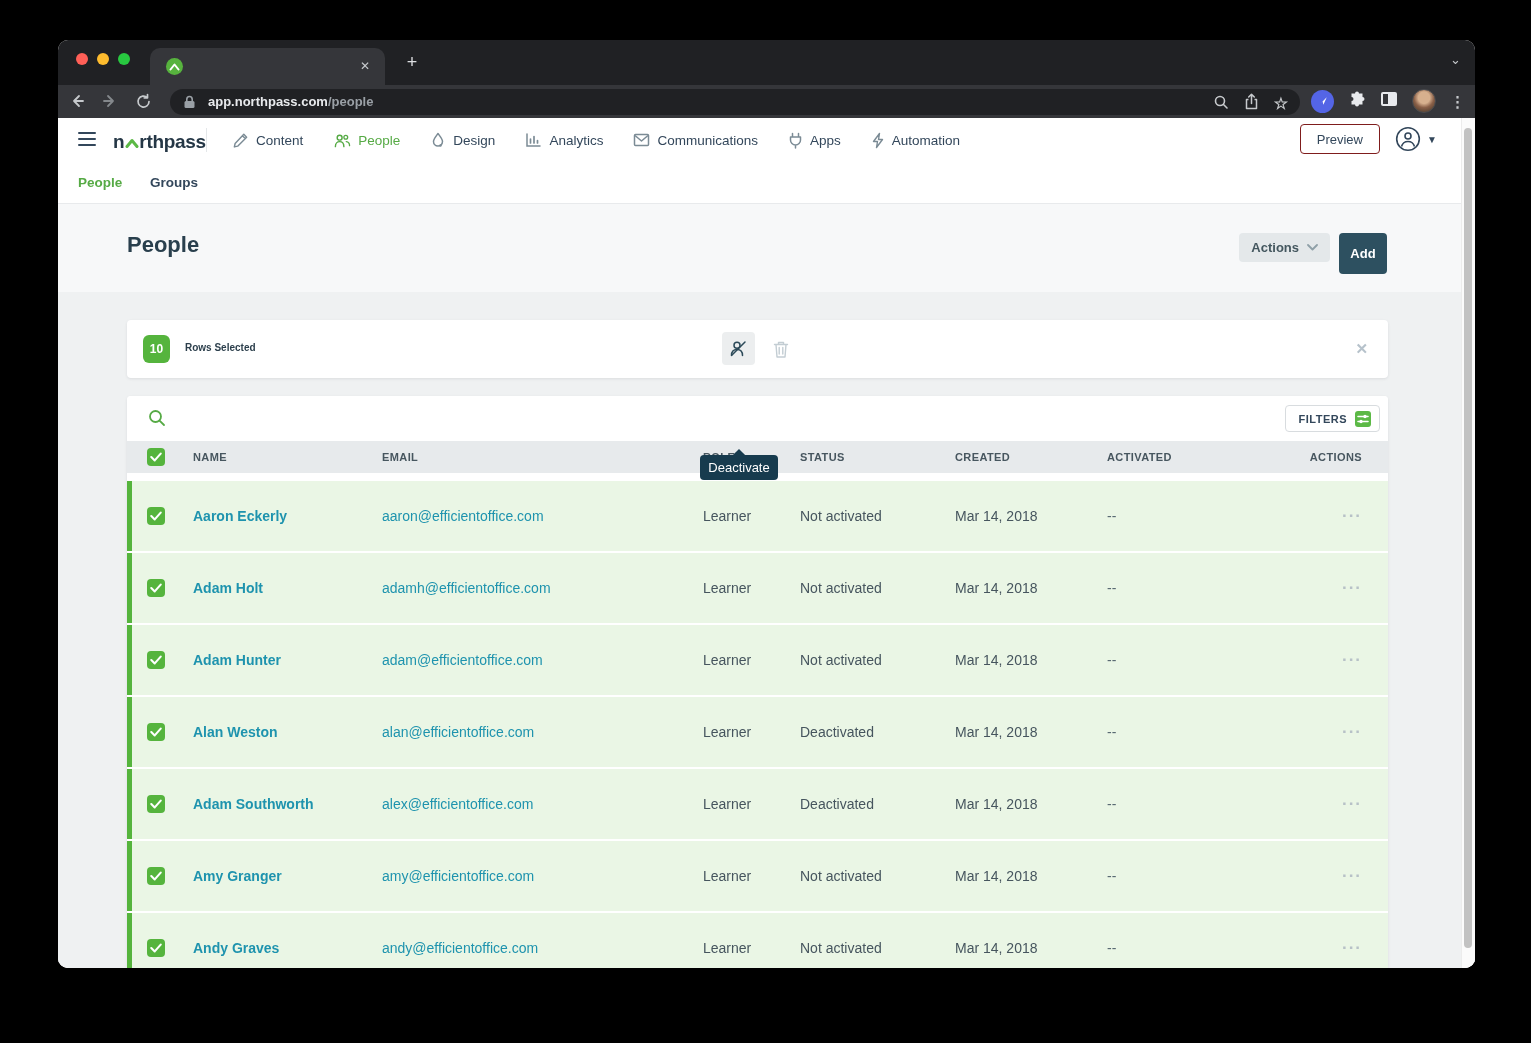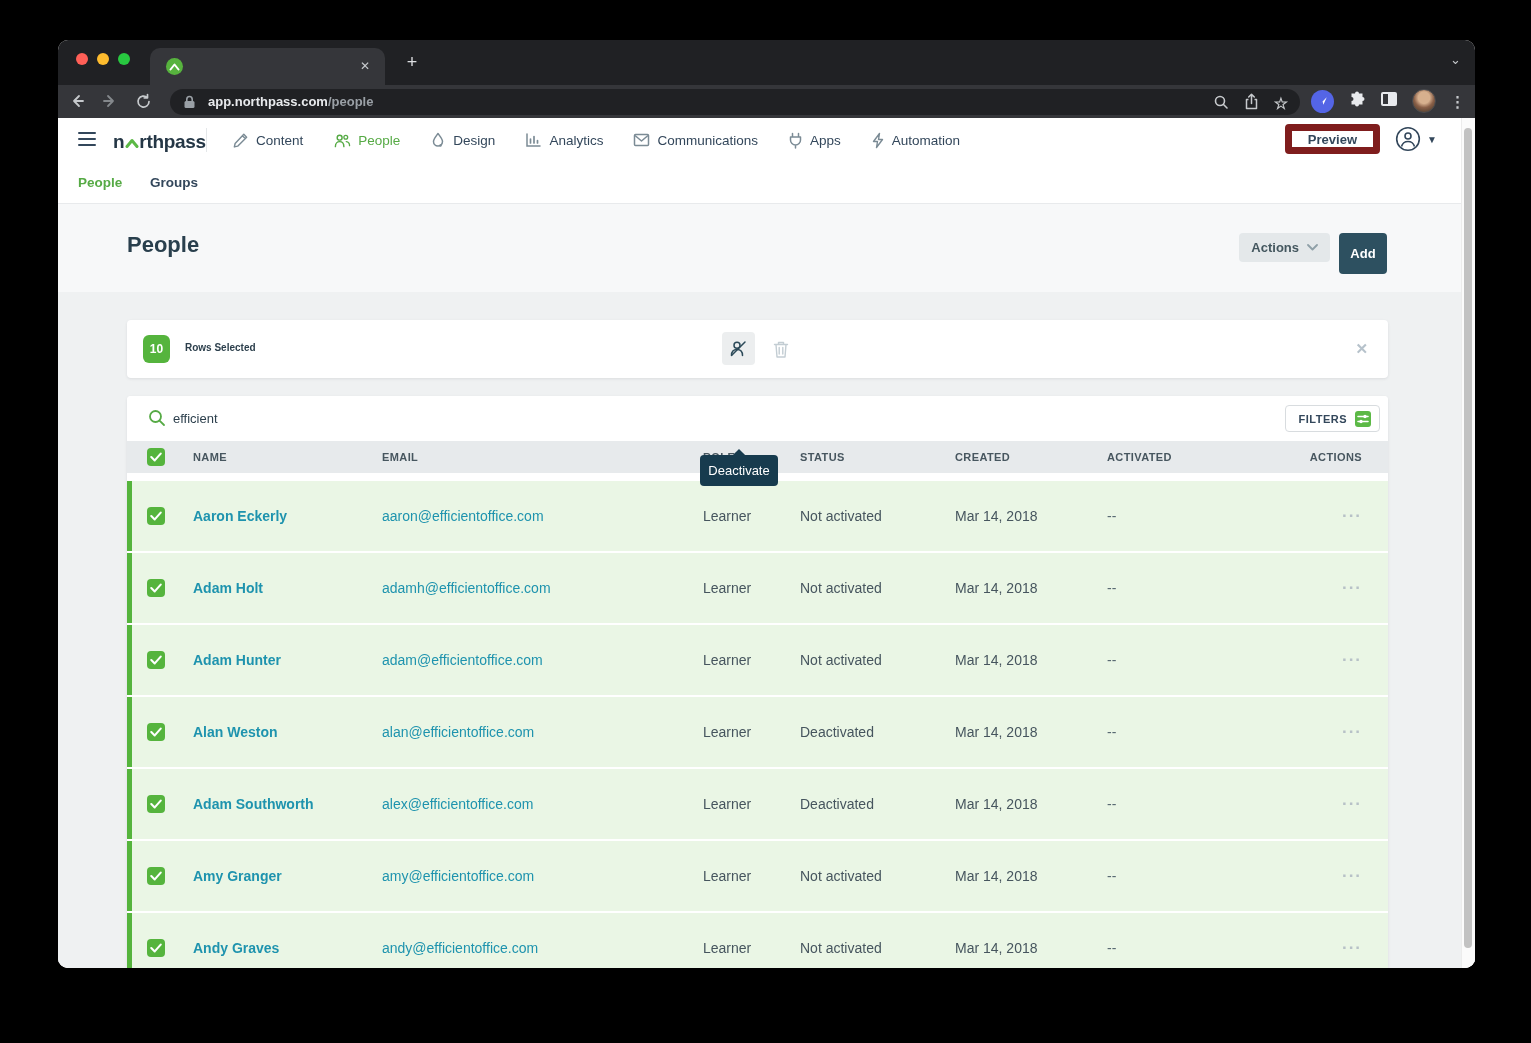--- a/index.html
+++ b/index.html
@@ -44,22 +44,22 @@
 
   .app-header { position:absolute; left:0; top:0; width:100%; height:44px; background:#fff; }
   .hamburger { position:absolute; left:20px; top:14px; width:18px; height:14px; }
   .hamburger span { display:block; height:2px; background:#33475b; border-radius:1px; margin-bottom:4px; }
   .logo { position:absolute; left:55px; top:11px; font-size:19px; font-weight:700; color:#253746; letter-spacing:-0.3px; display:flex; align-items:center; }
   .logo-mark { display:inline-block; margin:3px 0.5px 0 0.5px; }
   .hdr-divider { position:absolute; left:148px; top:10px; width:1px; height:24px; background:#e4e7e9; }
   .main-nav { position:absolute; left:174px; top:0; height:44px; display:flex; align-items:center; gap:30px; }
   .nav-item { display:flex; align-items:center; gap:7px; font-size:13.5px; font-weight:500; color:#33475b; cursor:pointer; white-space:nowrap; }
   .nav-item.active { color:#56aa45; }
-  .preview-btn { position:absolute; right:95px; top:6px; height:30px; padding:0 16px; border:7px solid #7f1d1d; border-radius:4px;
-                 background:#fff; font-size:13px; font-weight:700; color:#33475b; display:flex; align-items:center; }
+  .preview-btn { position:absolute; right:95px; top:6px; height:30px; padding:0 16px; border:1px solid #7f1d1d; border-radius:4px;
+                 background:#fff; font-size:13px; font-weight:400; color:#33475b; display:flex; align-items:center; }
   .account { position:absolute; right:38px; top:8px; display:flex; align-items:center; gap:6px; }
   .account-caret { color:#33475b; font-size:10px; }
 
   .subnav { position:absolute; left:0; top:44px; width:100%; height:42px; background:#fff; border-bottom:1px solid #e8eaec; }
   .subnav-item { position:absolute; top:13px; font-size:13.5px; font-weight:600; color:#33475b; cursor:pointer; }
   .subnav-item.active { color:#56aa45; }
 
   .page-head { position:absolute; left:0; top:86px; width:100%; height:88px; background:#f7f8f9; }
   .page-title { position:absolute; left:69px; top:28px; font-size:22px; font-weight:700; color:#293f4d; }
   .actions-btn { position:absolute; right:145px; top:29px; height:29px; padding:0 12px; background:#e4e8ea; border-radius:4px;
@@ -74,21 +74,21 @@
               box-shadow:0 1px 3px rgba(40,50,60,.10); }
   .sel-badge { position:absolute; left:16px; top:15px; width:27px; height:28px; background:#55b43d; border-radius:6px;
                color:#fff; font-size:12px; font-weight:700; display:flex; align-items:center; justify-content:center; }
   .sel-label { position:absolute; left:58px; top:22px; font-size:10px; font-weight:700; color:#2c3f4c; }
   .deact-btn { position:absolute; left:595px; top:12px; width:33px; height:33px; background:#eceeef; border-radius:4px;
                display:flex; align-items:center; justify-content:center; }
   .trash-btn { position:absolute; left:643px; top:18px; width:22px; height:22px; display:flex; align-items:center; justify-content:center; }
   .sel-close { position:absolute; right:20px; top:20px; color:#b6c2cb; font-size:15px; font-weight:700; }
 
   
-  .tooltip { position:absolute; left:642px; top:163px; width:78px; height:31px; background:#173b4e; border-radius:4px;
+  .tooltip { position:absolute; left:642px; top:163px; width:78px; height:25px; background:#173b4e; border-radius:4px;
              color:#fff; font-size:13px; display:flex; align-items:center; justify-content:center; z-index:5; }
   .tooltip::before { content:""; position:absolute; top:-4px; left:34px; width:10px; height:10px; background:#173b4e; transform:rotate(45deg); }
 
   
   .table-card { position:absolute; left:69px; top:104px; width:1261px; height:572px; background:#fff;
                 border-radius:4px 4px 0 0; box-shadow:0 1px 3px rgba(40,50,60,.10); overflow:hidden; }
   .search-row { position:absolute; left:0; top:0; width:100%; height:45px; background:#fff; }
   .search-ic { position:absolute; left:21px; top:13px; }
   .search-input { position:absolute; left:46px; top:0; width:600px; height:45px; border:none; outline:none;
                   font-size:13px; color:#2c3f4c; background:transparent; font-family:"Liberation Sans", sans-serif; }
@@ -322,21 +322,20 @@
       <div class="tooltip">Deactivate</div>
 
       <div class="table-card">
         <div class="search-row">
           <span class="search-ic">
             <svg width="18" height="18" viewBox="0 0 18 18">
                 <circle cx="7.5" cy="7.5" r="5.5" fill="none" stroke="#56aa45" stroke-width="1.8"></circle>
                 <path d="M11.8 11.8 L16 16" stroke="#56aa45" stroke-width="1.8" stroke-linecap="round"></path>
               </svg>
           </span>
-          <input class="search-input" type="text" value="efficient" style="">
           <div class="filters-btn">
             <span class="filters-label">FILTERS</span>
             <span class="filters-ic">
               <svg width="12" height="12" viewBox="0 0 12 12">
                   <path d="M1 3.5 H11 M1 8.5 H11" stroke="#fff" stroke-width="1.6" stroke-linecap="round"></path>
                   <circle cx="8" cy="3.5" r="1.7" fill="#fff"></circle>
                   <circle cx="4" cy="8.5" r="1.7" fill="#fff"></circle>
                 </svg>
             </span>
           </div>

